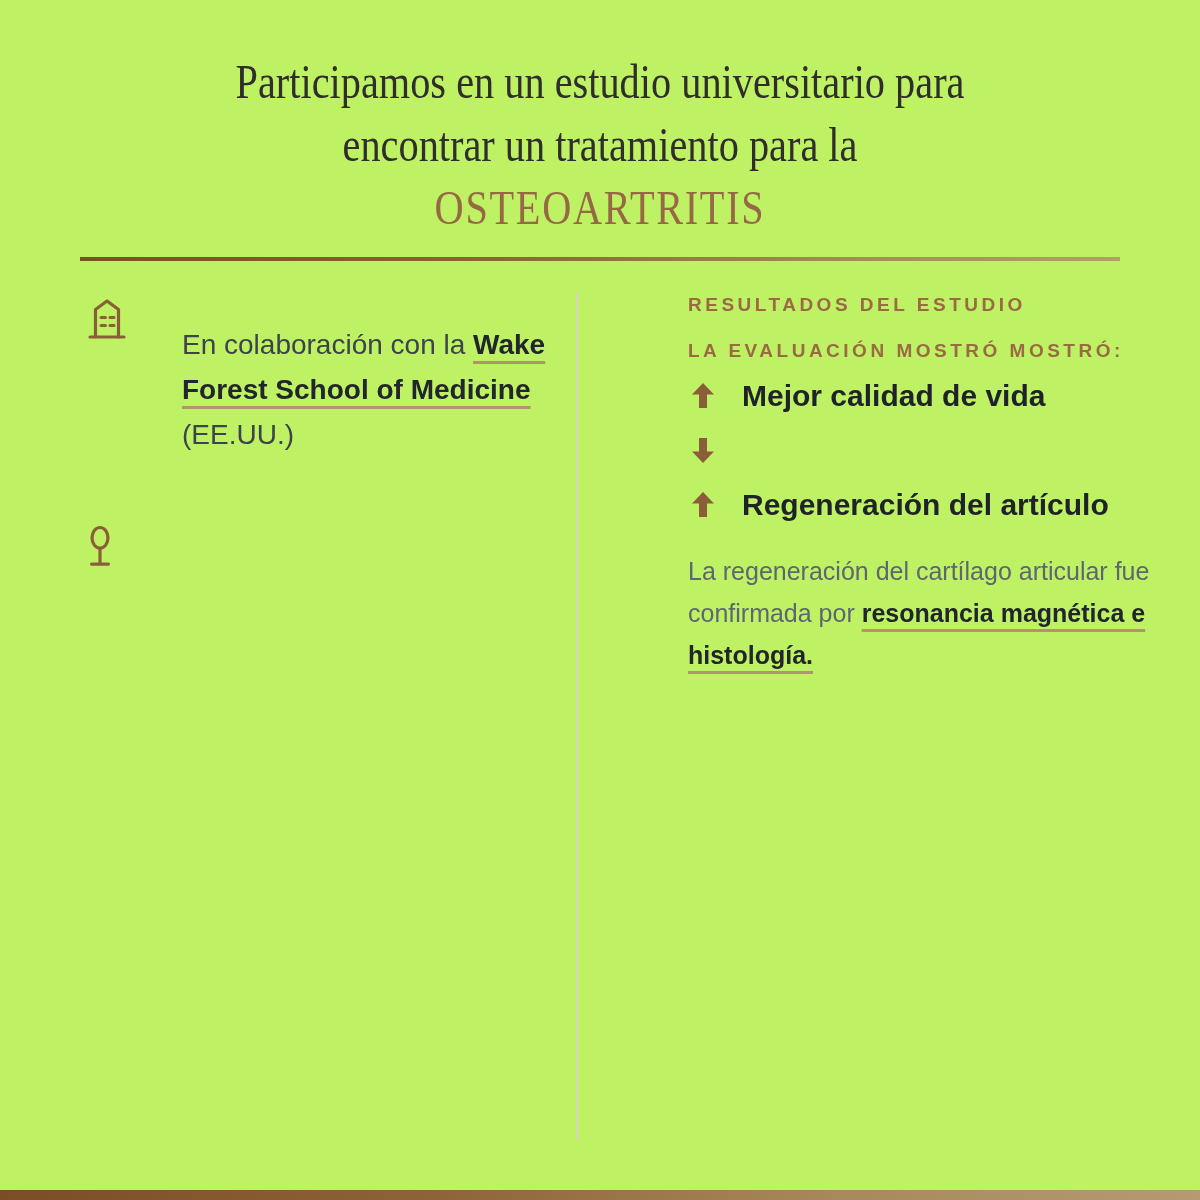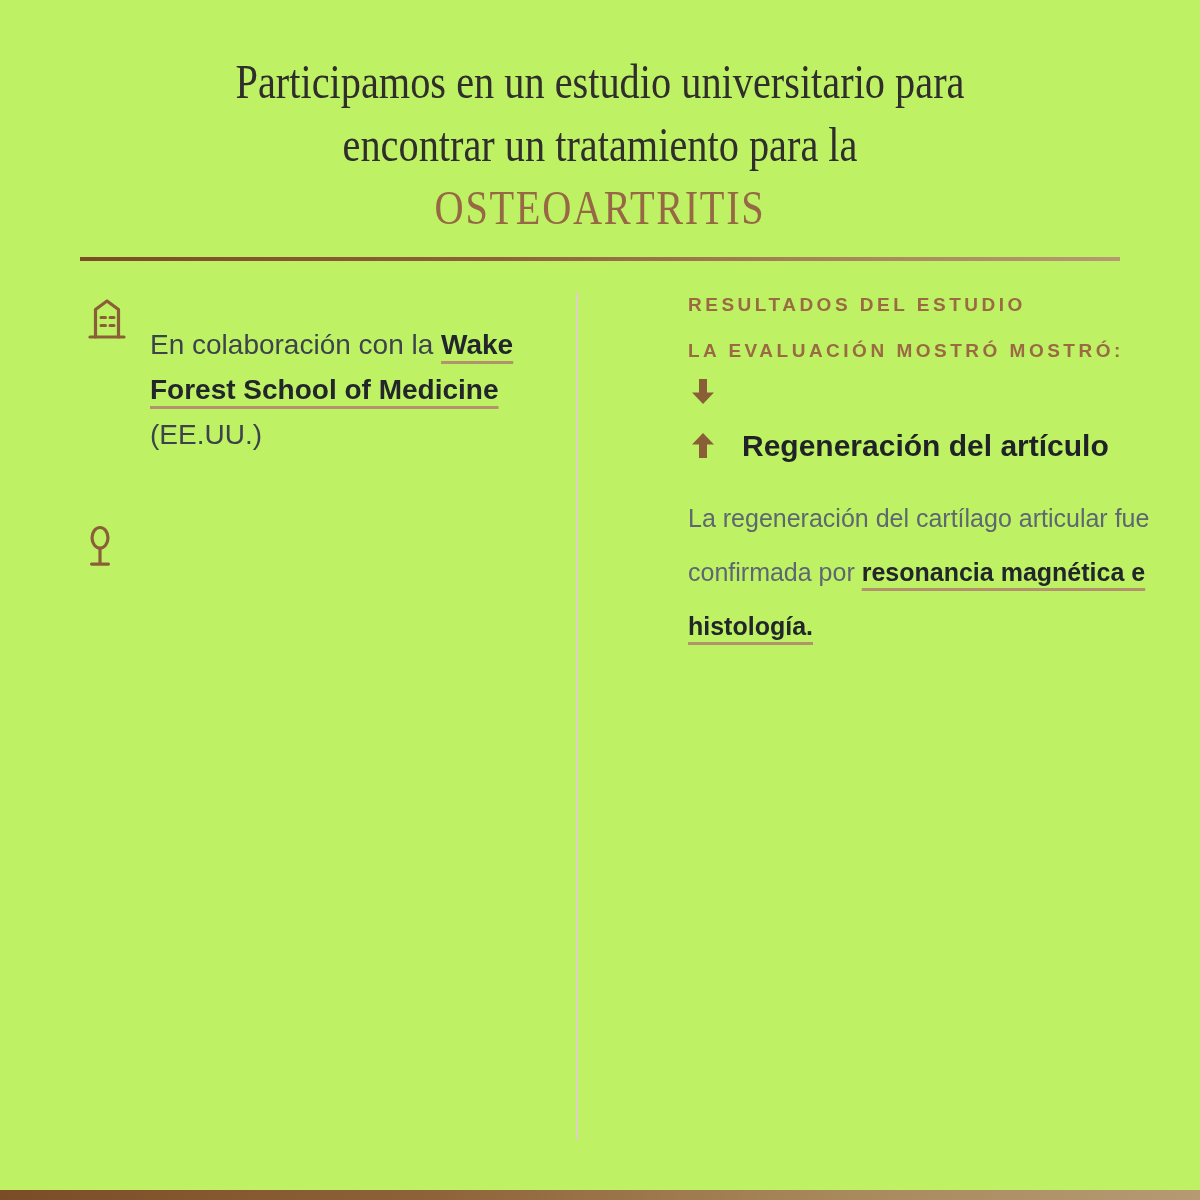--- a/index.html
+++ b/index.html
@@ -14,37 +14,37 @@
 
   
   .rule-top{position:absolute;left:80px;top:257px;width:1040px;height:4px;
             background:linear-gradient(90deg,#7b4d27 0%,#8e6238 40%,#a8895c 75%,#b59a72 100%);}
   .vrule{position:absolute;left:576px;top:292px;width:2px;height:848px;background:#ddd2c1;}
   .bottom-bar{position:absolute;left:0;top:1190px;width:1200px;height:10px;
               background:linear-gradient(90deg,#7b4d27 0%,#8e6238 35%,#a8895c 70%,#b59a72 100%);}
 
   
   .left-col{position:absolute;left:85px;top:294px;width:470px;}
-  .item{display:flex;margin-bottom:38px;}
+  .item{display:flex;margin-bottom:38px;gap:32px;}
   .icon-box{flex:none;width:44px;margin-right:21px;padding-top:2px;}
   .item-text{width:405px;font-size:28px;line-height:45px;color:#3d434b;}
   .emph{font-weight:700;color:#22262b;text-decoration:underline;
         text-decoration-color:#b1946c;text-decoration-thickness:3px;text-underline-offset:7px;}
 
   
   .right-col{position:absolute;left:648px;top:294px;width:478px;margin-left:40px;}
   .kicker{margin:0;font-size:19px;font-weight:700;letter-spacing:3.5px;color:#9a6a42;}
   .kicker-2{margin-top:24px;}
   .para{margin:22px 0 0;font-size:27px;line-height:44px;color:#3f4751;}
   .finding{display:flex;align-items:center;margin-top:20px;}
   .finding:first-of-type{margin-top:14px;}
   .arrow{flex:none;width:30px;height:30px;margin-right:24px;}
   .arrow.down{transform:rotate(180deg);}
   .finding-label{font-size:30px;font-weight:700;line-height:39px;color:#1f2327;max-width:382px;}
-  .footnote{margin:26px 0 0;font-size:25px;line-height:54px;color:#5d6671;width:480px;}
+  .footnote{margin:26px 0 0;font-size:25px;line-height:42px;color:#5d6671;width:480px;}
 </style>
 </head>
 <body>
 
 <div class="page">
 
   <div class="header">
     <h1 class="title">
       <span>Participamos en un estudio universitario para</span><br>
       <span>encontrar un tratamiento para la</span>
@@ -82,20 +82,28 @@
   </div>
 
   <div class="right-col">
 
     <p class="kicker">RESULTADOS DEL ESTUDIO</p>
 
     <p class="kicker kicker-2">LA EVALUACIÓN MOSTRÓ MOSTRÓ:</p>
 
     <div class="findings">
       <div class="finding">
+        <span class="arrow">
+          <svg viewBox="0 0 30 30" width="30" height="30">
+              <path d="M15 2 L26 13.5 H19 V27 H11 V13.5 H4 Z" fill="#8a5f38"></path>
+            </svg>
+        </span>
+        <span class="finding-label">Mejor calidad de vida</span>
+      </div>
+      <div class="finding">
         <span class="arrow down">
           <svg viewBox="0 0 30 30" width="30" height="30">
               <path d="M15 2 L26 13.5 H19 V27 H11 V13.5 H4 Z" fill="#8a5f38"></path>
             </svg>
         </span>
       </div>
       <div class="finding">
         <span class="arrow">
           <svg viewBox="0 0 30 30" width="30" height="30">
               <path d="M15 2 L26 13.5 H19 V27 H11 V13.5 H4 Z" fill="#8a5f38"></path>

